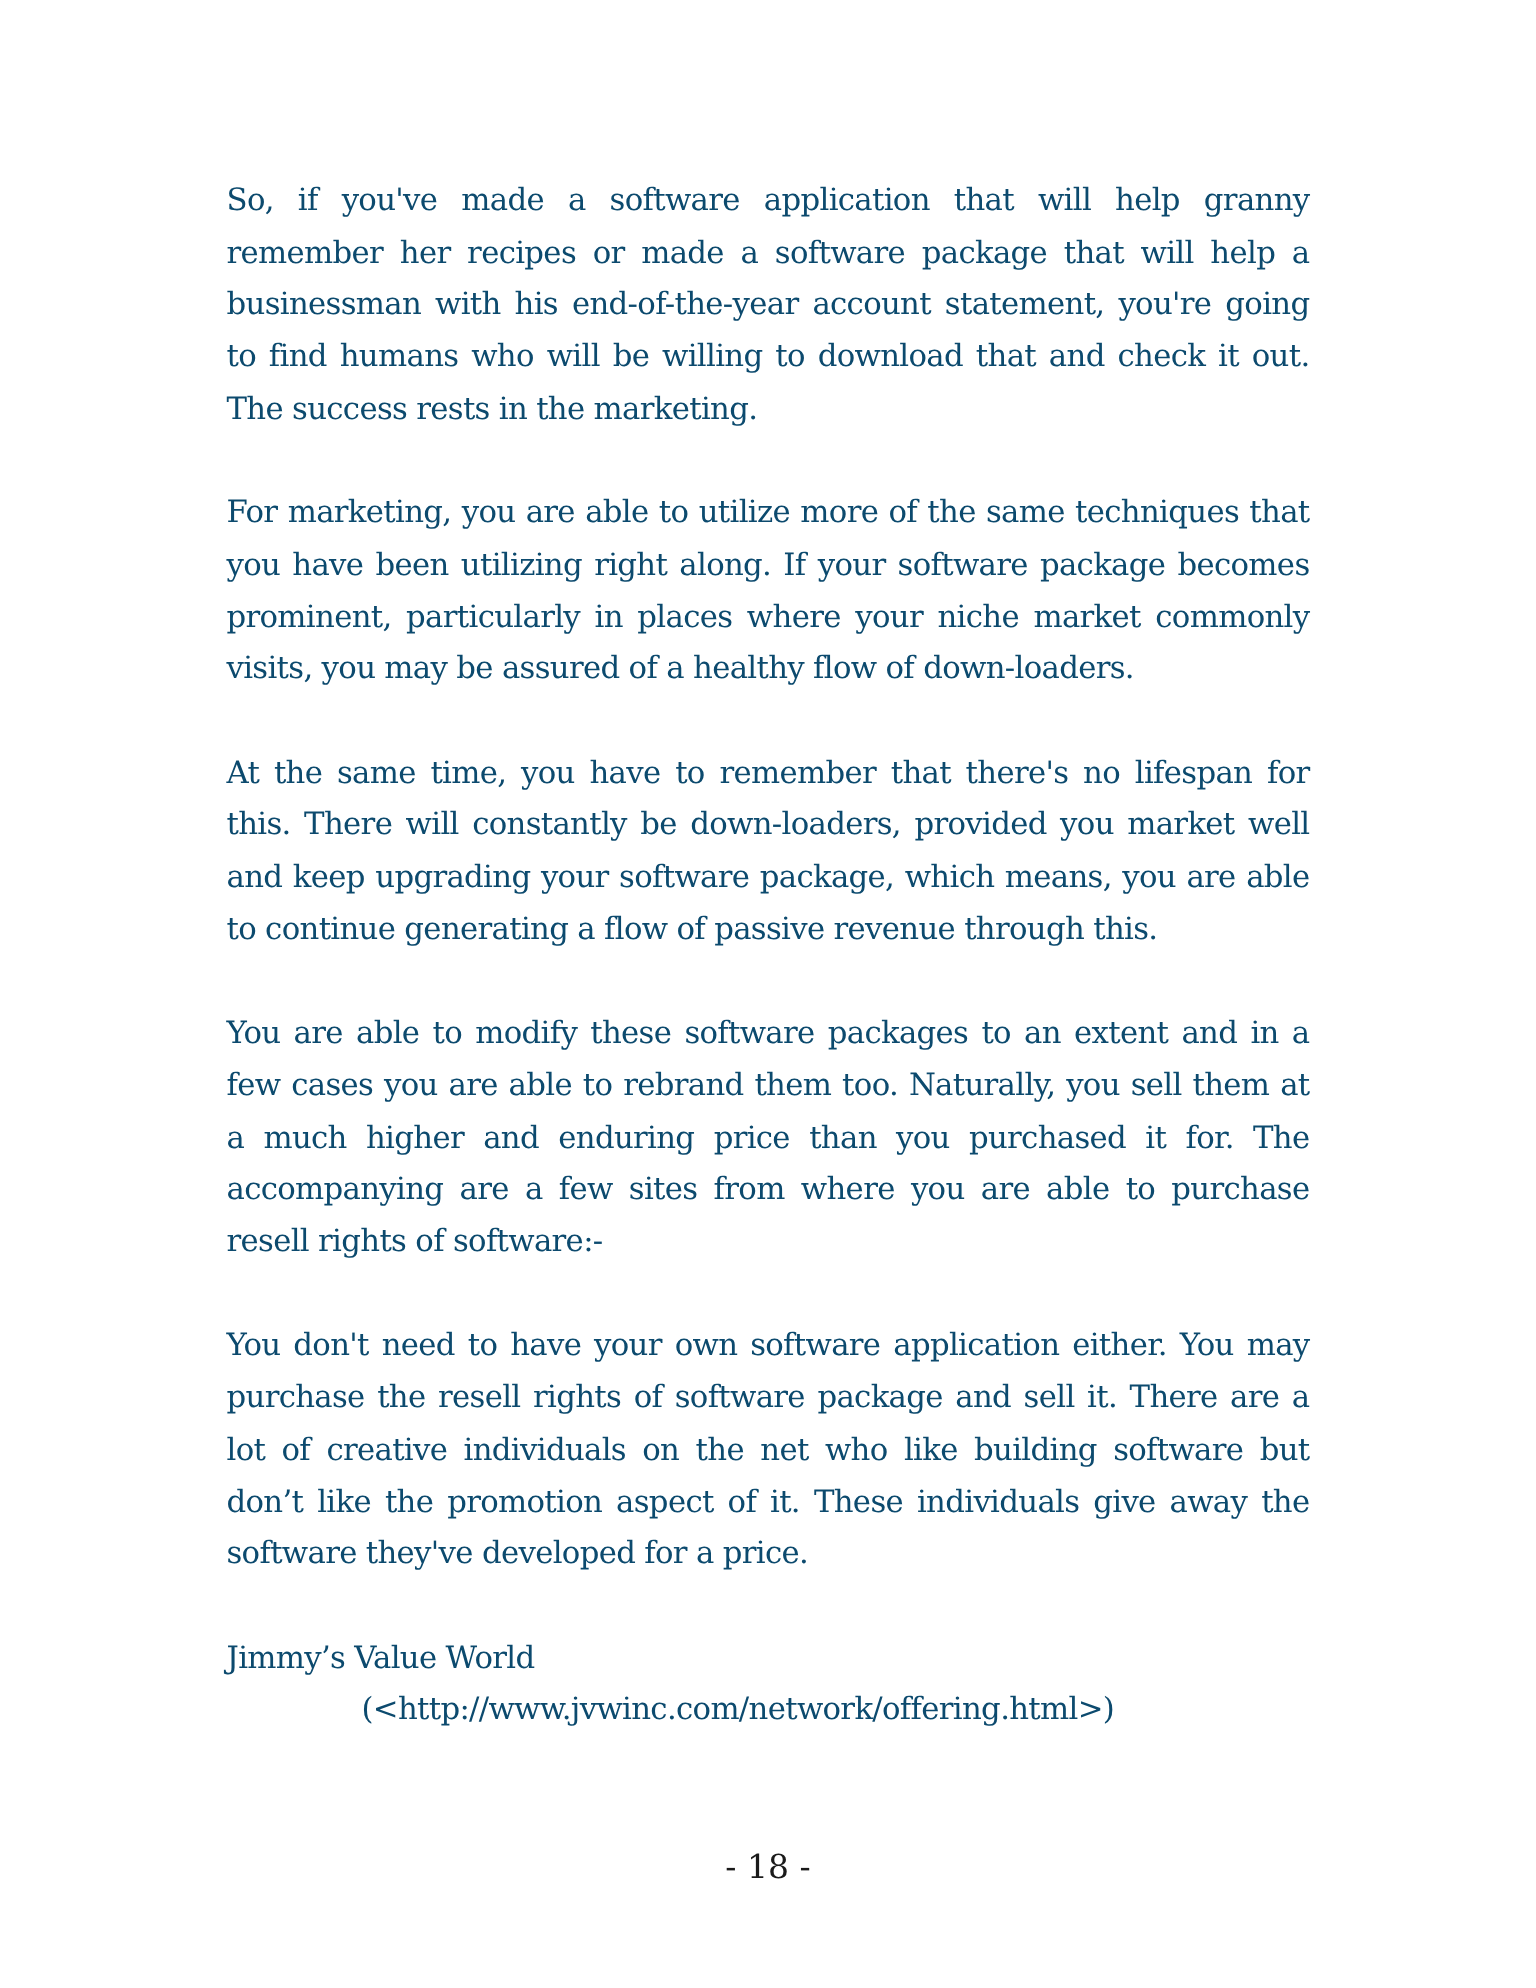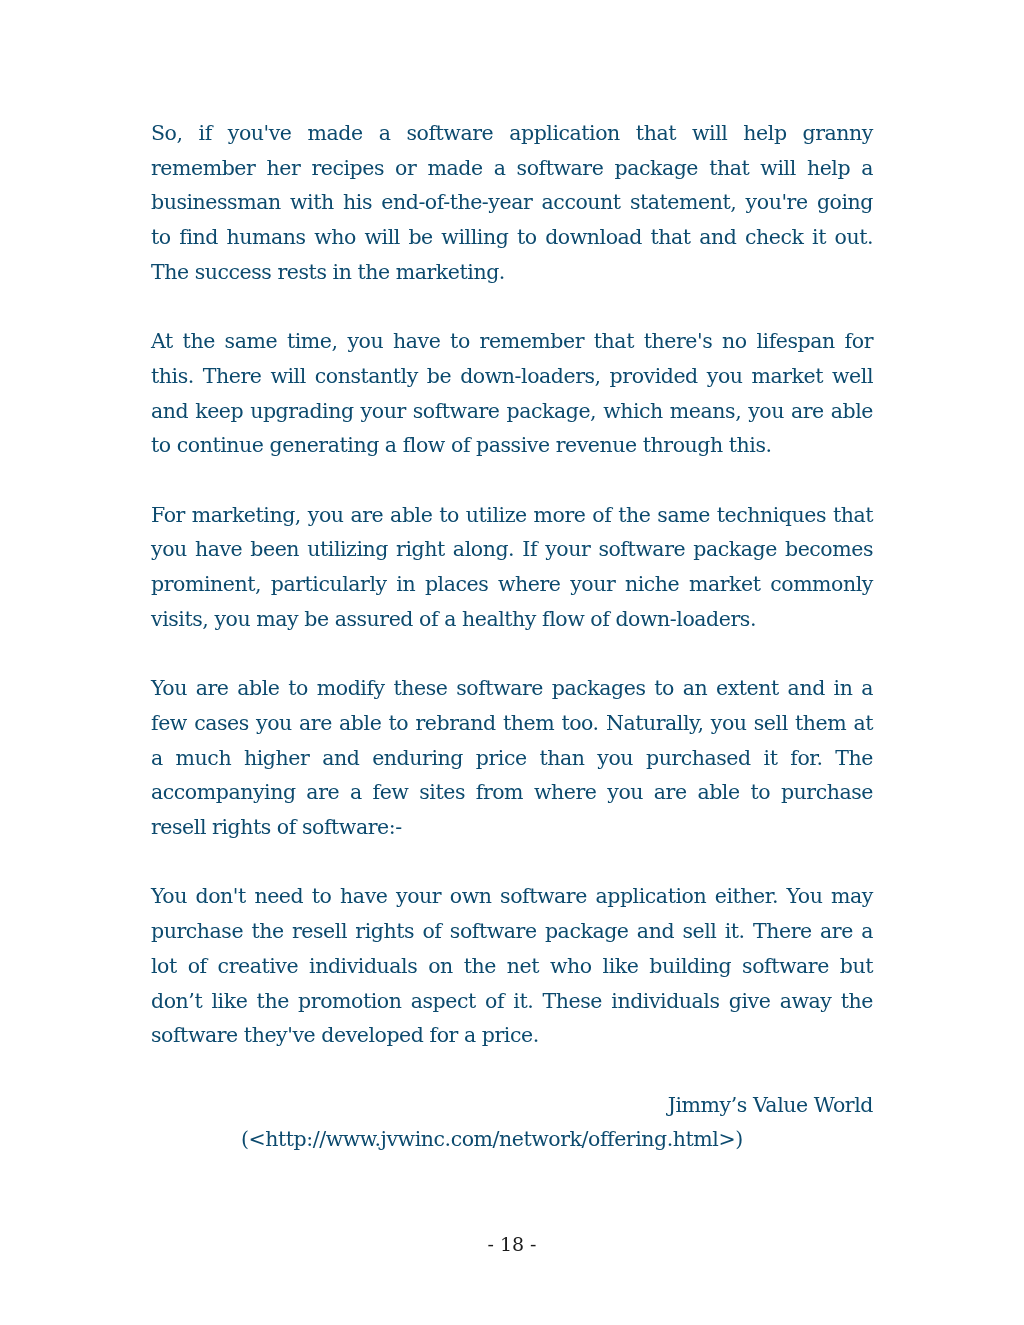--- a/index.html
+++ b/index.html
@@ -2,31 +2,31 @@
 <html><head>
   <meta charset="utf-8">
   <style>
     html, body { margin: 0; padding: 0; background: #ffffff; }
     body { width: 1024px; height: 1325px; position: relative; overflow: hidden; }
     .page { position: absolute; left: 151px; top: 116px; width: 722px;
       font-family: "DejaVu Serif", "Liberation Serif", serif; color: #0c4a6e;
       font-size: 20.5px; line-height: 34.7px; letter-spacing: -0.45px; }
     .para { margin: 0 0 34.7px 0; text-align: justify; }
     .para.last-left { text-align-last: left; }
-    .site-name { margin: 0; text-align: right; }
+    .site-name { margin: 0; }
     .site-url { margin: 0; padding-left: 90px; }
     .page-num { position: absolute; left: 0; right: 0; top: 1233px; text-align: center;
-      font-family: "DejaVu Serif", "Liberation Serif", serif; font-size: 19px; color: #1a1a1a; }
+      font-family: "DejaVu Serif", "Liberation Serif", serif; font-size: 22px; color: #1a1a1a; }
   </style>
 </head>
 <body>
 
 <div class="page">
   <p class="para last-left">So, if you've made a software application that will help granny remember her recipes or made a software package that will help a businessman with his end-of-the-year account statement, you're going to find humans who will be willing to download that and check it out. The success rests in the marketing.</p>
+  <p class="para last-left">For marketing, you are able to utilize more of the same techniques that you have been utilizing right along. If your software package becomes prominent, particularly in places where your niche market commonly visits, you may be assured of a healthy flow of down-loaders.</p>
   <p class="para last-left">At the same time, you have to remember that there's no lifespan for this. There will constantly be down-loaders, provided you market well and keep upgrading your software package, which means, you are able to continue generating a flow of passive revenue through this.</p>
-  <p class="para last-left">For marketing, you are able to utilize more of the same techniques that you have been utilizing right along. If your software package becomes prominent, particularly in places where your niche market commonly visits, you may be assured of a healthy flow of down-loaders.</p>
   <p class="para last-left">You are able to modify these software packages to an extent and in a few cases you are able to rebrand them too. Naturally, you sell them at a much higher and enduring price than you purchased it for. The accompanying are a few sites from where you are able to purchase resell rights of software:-</p>
   <p class="para last-left">You don't need to have your own software application either. You may purchase the resell rights of software package and sell it. There are a lot of creative individuals on the net who like building software but don’t like the promotion aspect of it. These individuals give away the software they've developed for a price.</p>
   <p class="site-name">Jimmy’s Value World</p>
   <p class="site-url">(&lt;http://www.jvwinc.com/network/offering.html&gt;)</p>
 </div>
 
 <div class="page-num">- 18 -</div>
 
 </body></html>

